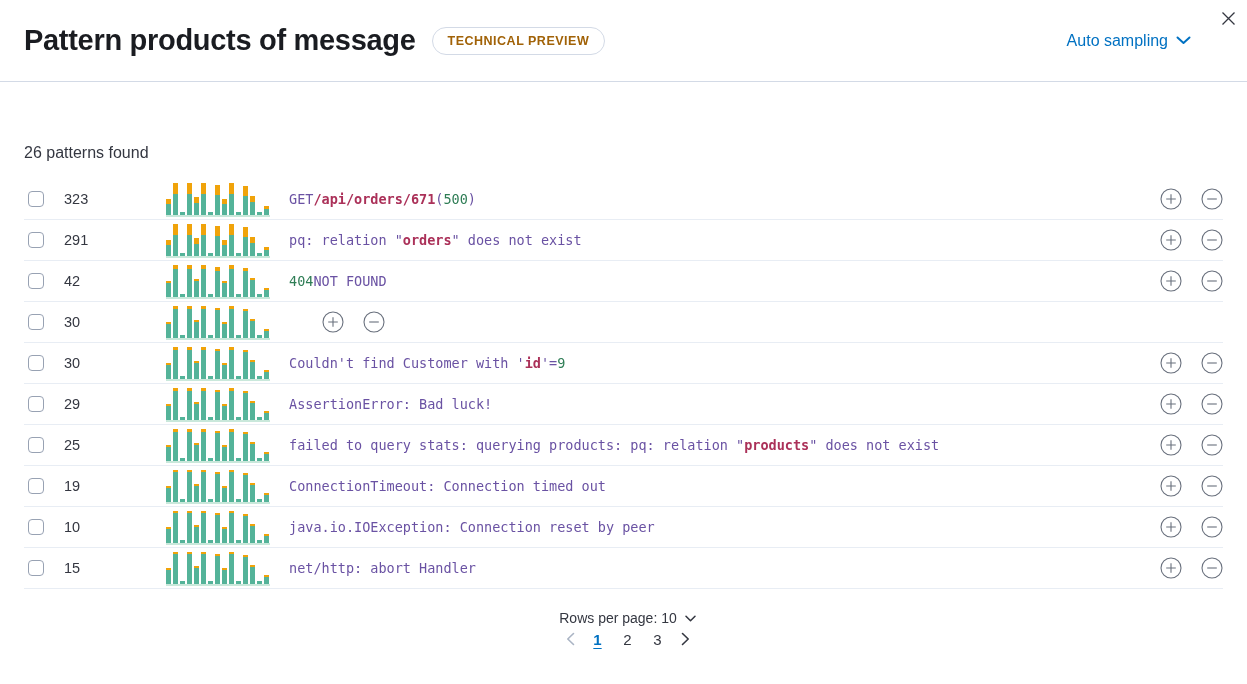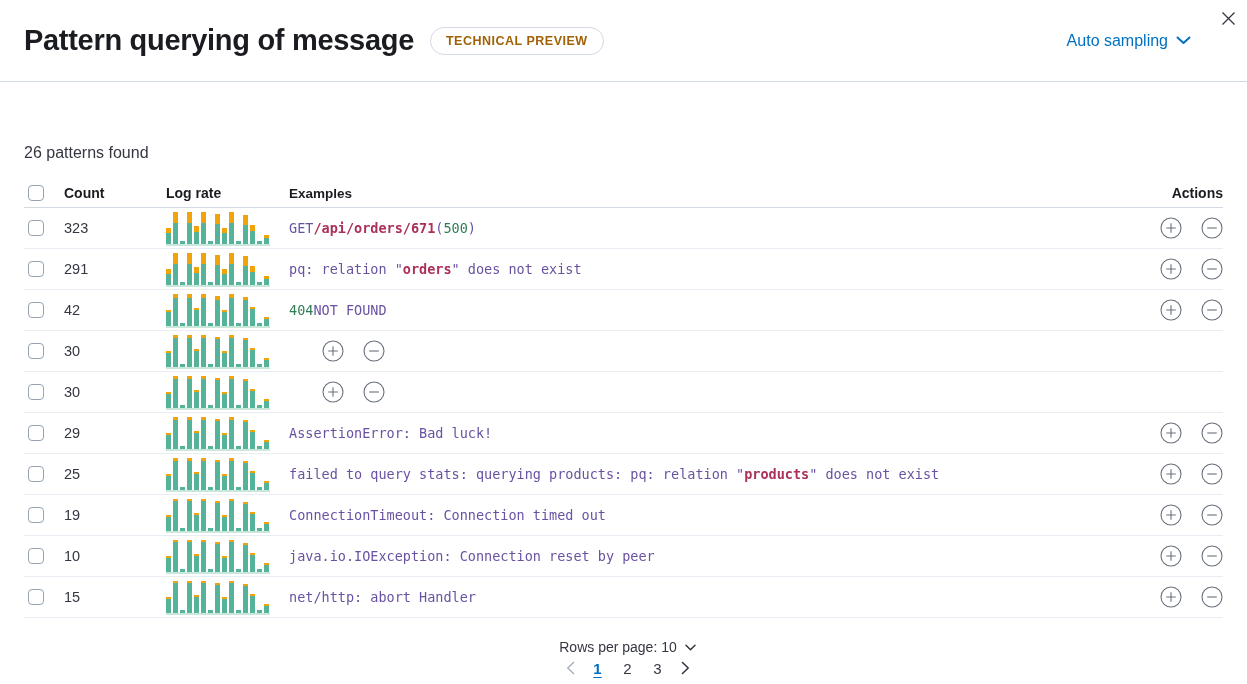--- a/index.html
+++ b/index.html
@@ -77,44 +77,35 @@
 
 <div class="flyout">
 
   <button class="close-btn">
     <svg width="15" height="15" viewBox="0 0 15 15">
       <path d="M1.5 1.5 L13.5 13.5 M13.5 1.5 L1.5 13.5" stroke="#343741" stroke-width="1.3" fill="none"></path>
     </svg>
   </button>
 
   <div class="header">
-    <h1 class="title">Pattern querying of message</h1>
+    <h1 class="title">Pattern products of message</h1>
     <span class="badge">TECHNICAL PREVIEW</span>
     <button class="sampling">
       <span>Auto sampling</span>
       <svg width="15" height="9" viewBox="0 0 15 9">
         <path d="M1.5 1.5 L7.5 7 L13.5 1.5" stroke="#0071c2" stroke-width="2" fill="none" stroke-linecap="round" stroke-linejoin="round"></path>
       </svg>
     </button>
   </div>
   <div class="hdr-divider"></div>
 
   <div class="content">
     <div class="summary">26 patterns found</div>
 
     <div class="table">
-      <div class="thead">
-        <div class="cell c-check">
-          <span class="checkbox"></span>
-        </div>
-        <div class="cell c-count th">Count</div>
-        <div class="cell c-rate th">Log rate</div>
-        <div class="cell c-example th" style="font-family:'Liberation Sans',sans-serif;">Examples</div>
-        <div class="cell c-actions th">Actions</div>
-      </div>
       <div>
           <div class="trow">
             <div class="cell c-check">
               <span class="checkbox"></span>
             </div>
             <div class="cell c-count">323</div>
             <div class="cell c-rate">
               <span class="spark">
                 <span class="spark-base"></span>
                 <span class="spark-bars">
@@ -422,20 +413,26 @@
                   </span>
                   <span class="bar" style="height: 19px;">
                     <span class="bar-top" style="height: 2px;"></span>
                   </span>
                   <span class="bar" style="height: 3px;"></span>
                   <span class="bar" style="height: 9px;">
                     <span class="bar-top" style="height: 2px;"></span>
                   </span>
                 </span>
               </span>
+            </div>
+            <div class="cell c-example">
+              <span class="tok tok-p">Couldn't find Customer with '</span>
+              <span class="tok tok-m">id</span>
+              <span class="tok tok-p">'=</span>
+              <span class="tok tok-g">9</span>
             </div>
             <div class="cell c-actions">
               <button class="act-btn">
                 <svg width="22" height="22" viewBox="0 0 22 22">
                   <circle cx="11" cy="11" r="10" fill="none" stroke="#69707d" stroke-width="1.1"></circle>
                   <path d="M11 6.2v9.6 M6.2 11h9.6" stroke="#69707d" stroke-width="1.1" fill="none"></path>
                 </svg>
               </button>
               <button class="act-btn">
                 <svg width="22" height="22" viewBox="0 0 22 22">

